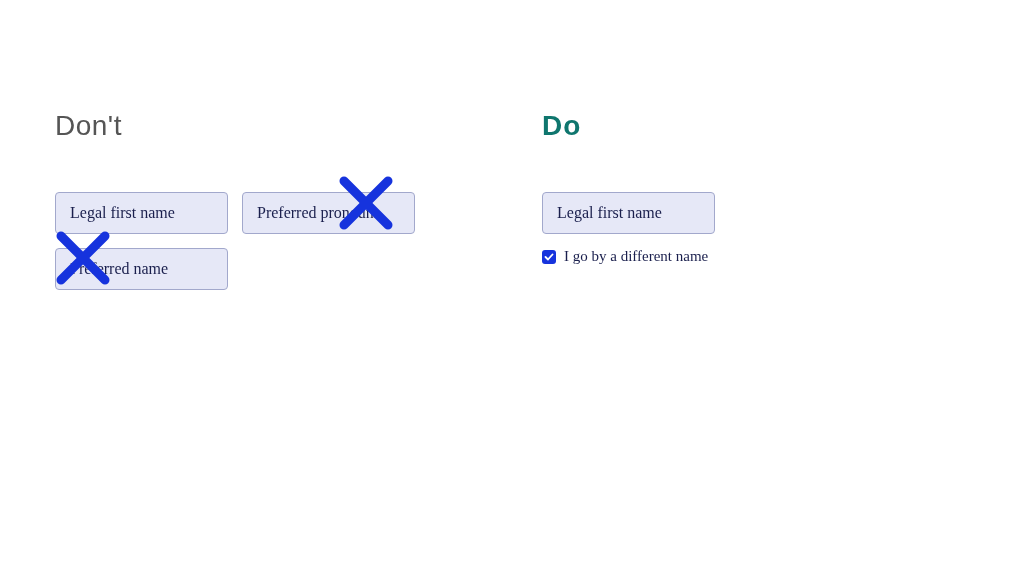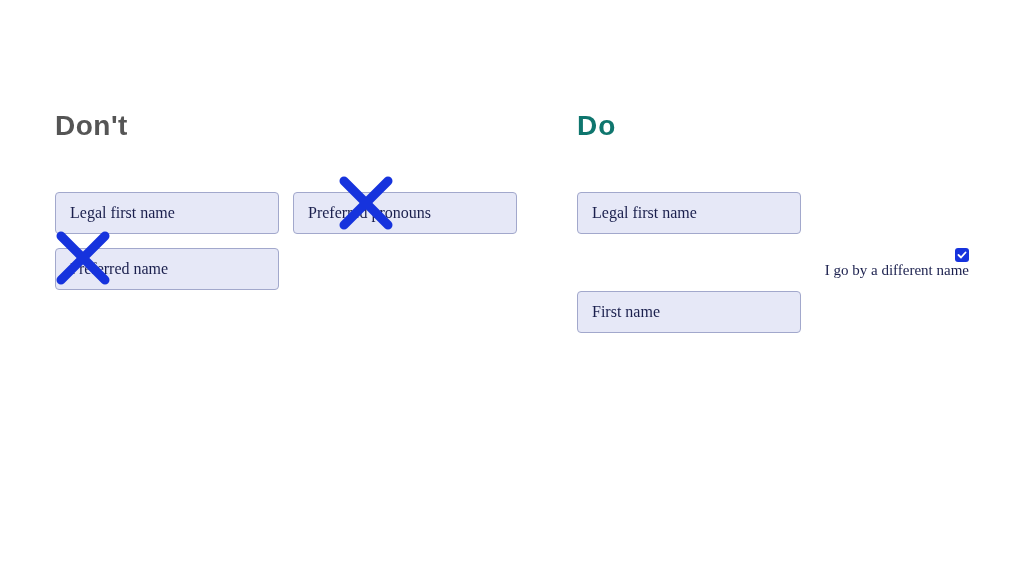--- a/index.html
+++ b/index.html
@@ -18,21 +18,21 @@
       display: flex;
       padding: 110px 55px 0 55px;
       gap: 60px;
     }
     .column {
       flex: 1;
       position: relative;
     }
     .col-heading {
       font-size: 28px;
-      font-weight: 700;
+      font-weight: 400;
       margin-bottom: 50px;
       font-family: -apple-system, BlinkMacSystemFont, 'Segoe UI', Helvetica, Arial, sans-serif;
       letter-spacing: 0.5px;
     }
     .heading-dont {
       color: #555555;
     }
     .heading-do {
       color: #0f766e;
       font-weight: 700;
@@ -44,32 +44,32 @@
       margin-bottom: 14px;
     }
     .field {
       background: #e6e8f7;
       border: 1px solid #a2a8cc;
       border-radius: 4px;
       padding: 10px 14px;
       font-size: 16px;
       color: #1a1f4d;
       font-family: Georgia, 'Times New Roman', serif;
-      width: 224px;
+      width: 173px;
       height: 42px;
       display: flex;
       align-items: center;
       position: relative;
     }
     .checkbox-row {
       display: flex;
-      align-items: flex-end;
+      align-items: center;
+      gap: 8px;
       margin-bottom: 12px;
       margin-top: 2px;
-      flex-direction: column;
     }
     .checkbox {
       width: 14px;
       height: 14px;
       background: #1633dd;
       border-radius: 3px;
       display: flex;
       align-items: center;
       justify-content: center;
     }
@@ -148,20 +148,15 @@
         </div>
       </div>
       <div class="checkbox-row">
         <div class="checkbox">
           <svg viewBox="0 0 10 10">
             <path d="M1.5 5 L4 7.5 L8.5 2.5" stroke="#ffffff" stroke-width="1.8" fill="none" stroke-linecap="round" stroke-linejoin="round"></path>
           </svg>
         </div>
         <span class="checkbox-label">I go by a different name</span>
       </div>
-      <div class="fields-row">
-        <div class="field">
-          <span>First name</span>
-        </div>
-      </div>
     </div>
   </div>
 </div>
 
 </body></html>

